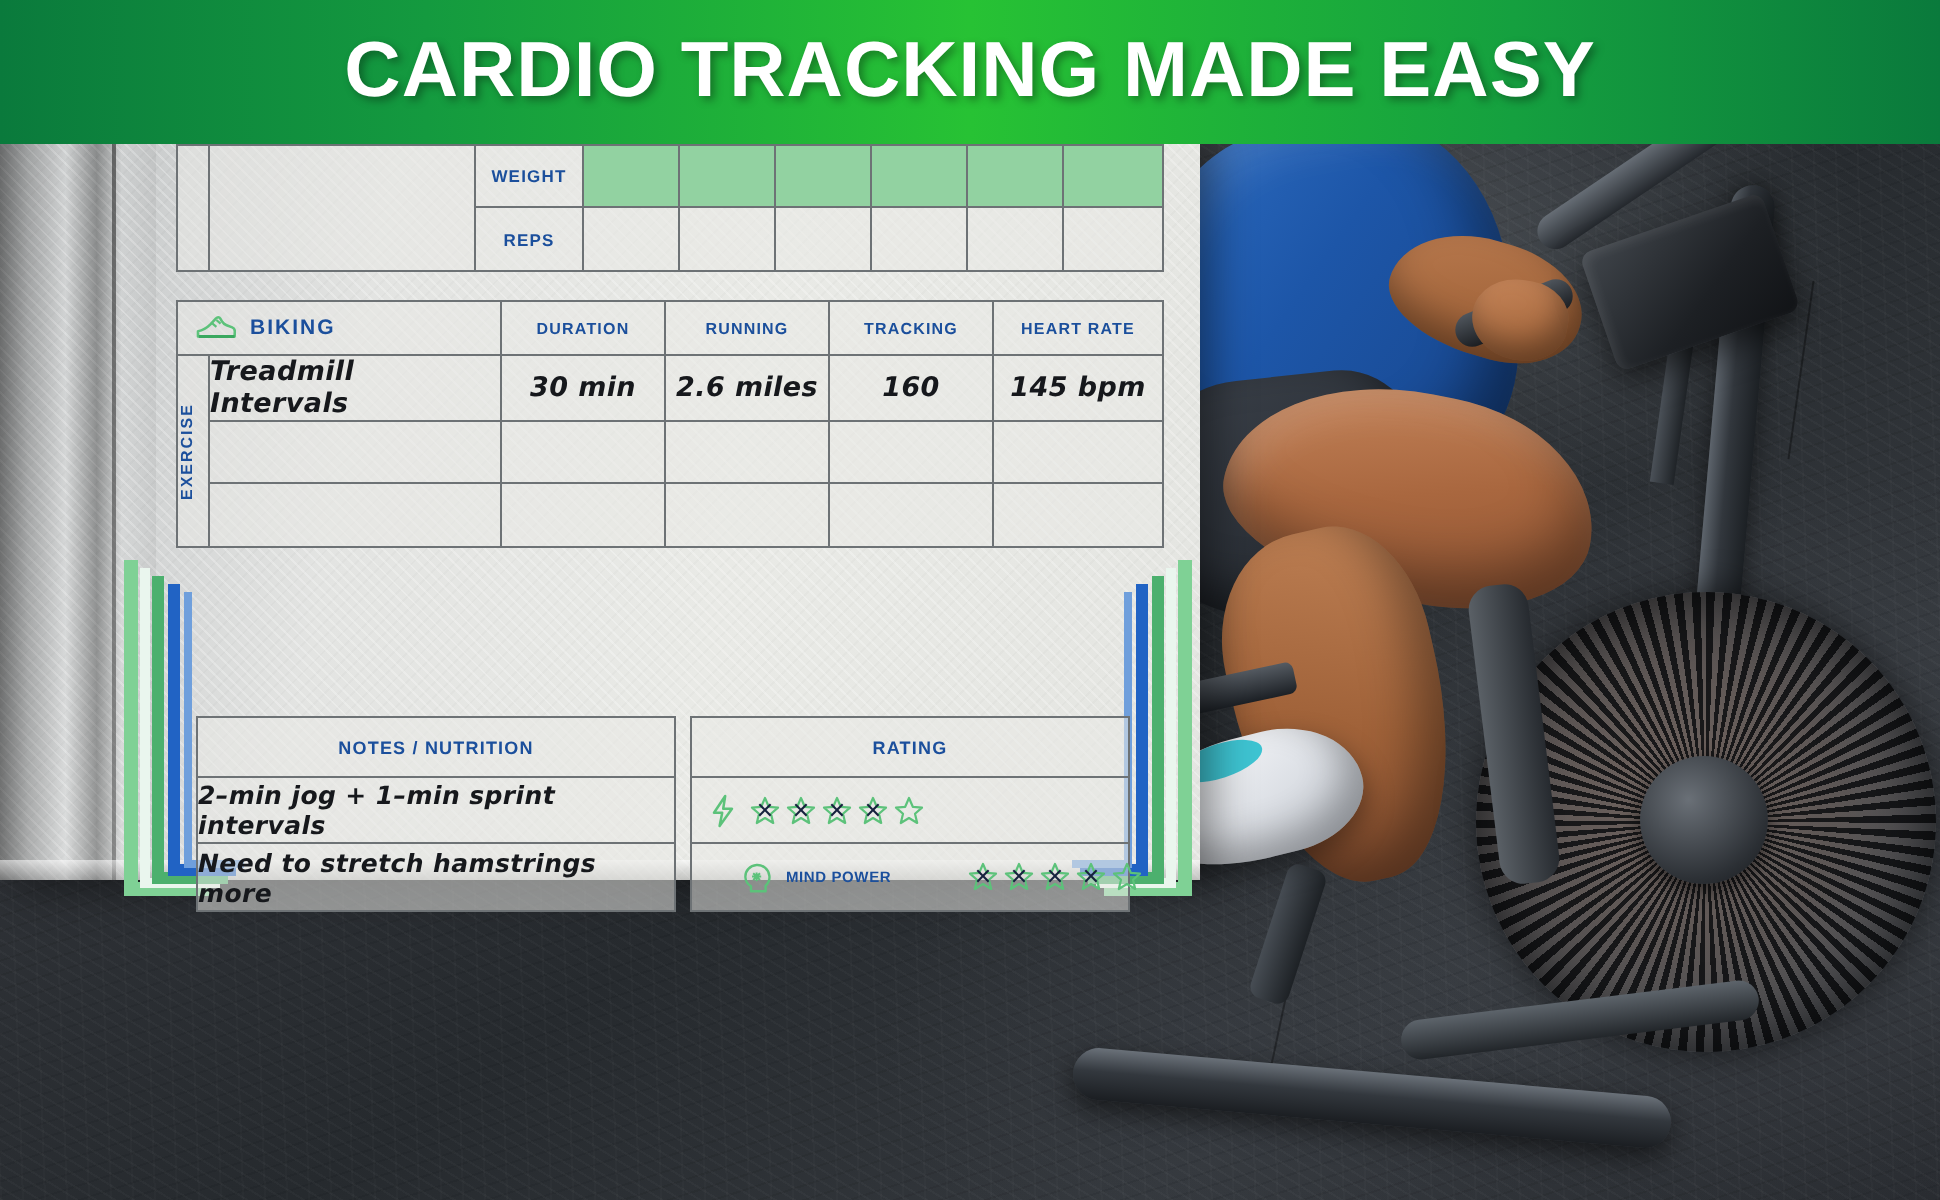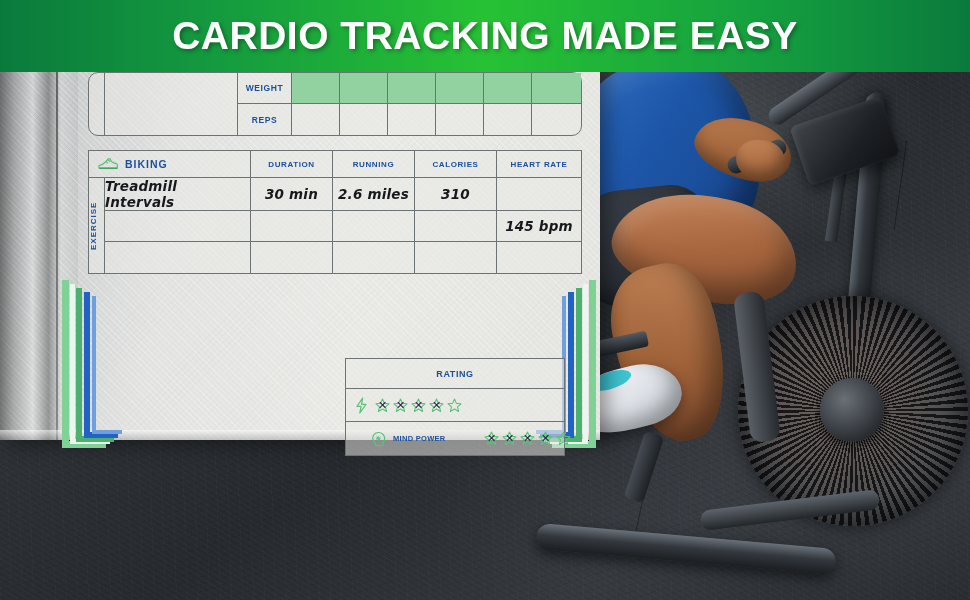--- a/index.html
+++ b/index.html
@@ -190,21 +190,21 @@
   }
   .hand{
     font-family:"DejaVu Sans", sans-serif;
     color:#16181c;font-style:italic;font-weight:600;
     display:flex;align-items:center;justify-content:center;height:100%;
     letter-spacing:.2px;
   }
   .green-cell{background:#92d2a1;}
 
   
-  #strength-table{left:88px;top:4px;width:492px;height:62px;border-radius:10px;}
+  #strength-table{left:88px;top:4px;width:492px;height:62px;}
   .vlabel{
     color:#1b4f9c;font-weight:bold;font-size:8px;letter-spacing:1px;
     writing-mode:vertical-rl;transform:rotate(180deg);
     display:flex;align-items:center;justify-content:center;height:100%;
   }
 
   
   #cardio-table{left:88px;top:82px;width:492px;height:122px;}
 
   
@@ -334,44 +334,44 @@
           <span class="hdr-label" style="font-size:10.5px;letter-spacing:1px;">BIKING</span>
         </div>
       </div>
       <div class="cell" style="left:162px;top:0;width:82px;height:27px;">
         <span class="hdr-label" style="font-size:8px;">DURATION</span>
       </div>
       <div class="cell" style="left:244px;top:0;width:82px;height:27px;">
         <span class="hdr-label" style="font-size:8px;">RUNNING</span>
       </div>
       <div class="cell" style="left:326px;top:0;width:82px;height:27px;">
-        <span class="hdr-label" style="font-size:8px;">CALORIES</span>
+        <span class="hdr-label" style="font-size:8px;">TRACKING</span>
       </div>
       <div class="cell" style="left:408px;top:0;width:84px;height:27px;border-right:0;">
         <span class="hdr-label" style="font-size:8px;">HEART RATE</span>
       </div>
 
       <div class="cell" style="left:0;top:27px;width:16px;height:95px;border-bottom:0;">
         <span class="vlabel">EXERCISE</span>
       </div>
 
       <div class="cell" style="left:16px;top:27px;width:146px;height:33px;">
         <span class="hand" style="font-size:13.5px;">Treadmill Intervals</span>
       </div>
       <div class="cell" style="left:162px;top:27px;width:82px;height:33px;">
         <span class="hand" style="font-size:13.5px;">30 min</span>
       </div>
       <div class="cell" style="left:244px;top:27px;width:82px;height:33px;">
         <span class="hand" style="font-size:13.5px;">2.6 miles</span>
       </div>
       <div class="cell" style="left:326px;top:27px;width:82px;height:33px;">
-        <span class="hand" style="font-size:13.5px;">310</span>
+        <span class="hand" style="font-size:13.5px;">160</span>
       </div>
       <div class="cell" style="left:408px;top:27px;width:84px;height:33px;border-right:0;">
-        <span class="hand" style="font-size:13.5px;margin-top:32px;">145 bpm</span>
+        <span class="hand" style="font-size:13.5px;">145 bpm</span>
       </div>
 
       <div class="cell" style="left:16px;top:60px;width:146px;height:31px;">
           <span class="hand" style="font-size:13.5px;"></span>
         </div>
       <div class="cell" style="left:162px;top:60px;width:82px;height:31px;">
           <span class="hand"></span>
         </div>
       <div class="cell" style="left:244px;top:60px;width:82px;height:31px;">
           <span class="hand"></span>
@@ -405,20 +405,31 @@
     <div class="chev chev-l" style="left:76px;top:220px;width:38px;height:154px;border-width:6px;border-color:#4cb06e;"></div>
     <div class="chev chev-l" style="left:84px;top:224px;width:34px;height:146px;border-width:6px;border-color:#2163c4;"></div>
     <div class="chev chev-l" style="left:92px;top:228px;width:30px;height:138px;border-width:4px;border-color:#6f9fdc;"></div>
 
     <div class="chev chev-r" style="left:552px;top:212px;width:44px;height:168px;border-width:7px;border-color:#7fd195;"></div>
     <div class="chev chev-r" style="left:548px;top:216px;width:40px;height:160px;border-width:5px;border-color:#eaf6ee;"></div>
     <div class="chev chev-r" style="left:544px;top:220px;width:38px;height:154px;border-width:6px;border-color:#4cb06e;"></div>
     <div class="chev chev-r" style="left:540px;top:224px;width:34px;height:146px;border-width:6px;border-color:#2163c4;"></div>
     <div class="chev chev-r" style="left:536px;top:228px;width:30px;height:138px;border-width:4px;border-color:#6f9fdc;"></div>
 
+    <div class="tbl" id="notes-table">
+      <div class="cell" style="left:0;top:0;width:238px;height:30px;border-right:0;">
+        <span class="hdr-label" style="font-size:9px;letter-spacing:.6px;">NOTES / NUTRITION</span>
+      </div>
+      <div class="cell" style="left:0;top:30px;width:238px;height:33px;border-right:0;">
+        <span class="hand" style="font-size:12.5px;">2–min jog + 1–min sprint intervals</span>
+      </div>
+      <div class="cell" style="left:0;top:63px;width:238px;height:33px;border-right:0;border-bottom:0;">
+        <span class="hand" style="font-size:12.5px;">Need to stretch hamstrings more</span>
+      </div>
+    </div>
 
     <div class="tbl" id="rating-table">
       <div class="cell" style="left:0;top:0;width:218px;height:30px;border-right:0;">
         <span class="hdr-label" style="font-size:9px;letter-spacing:.6px;">RATING</span>
       </div>
 
       <div class="cell" style="left:0;top:30px;width:218px;height:33px;border-right:0;">
         <div style="display:flex;align-items:center;height:100%;padding:0 9px;gap:7px;">
           <span style="display:inline-flex;">
             <svg width="13" height="17" viewBox="0 0 13 17">

